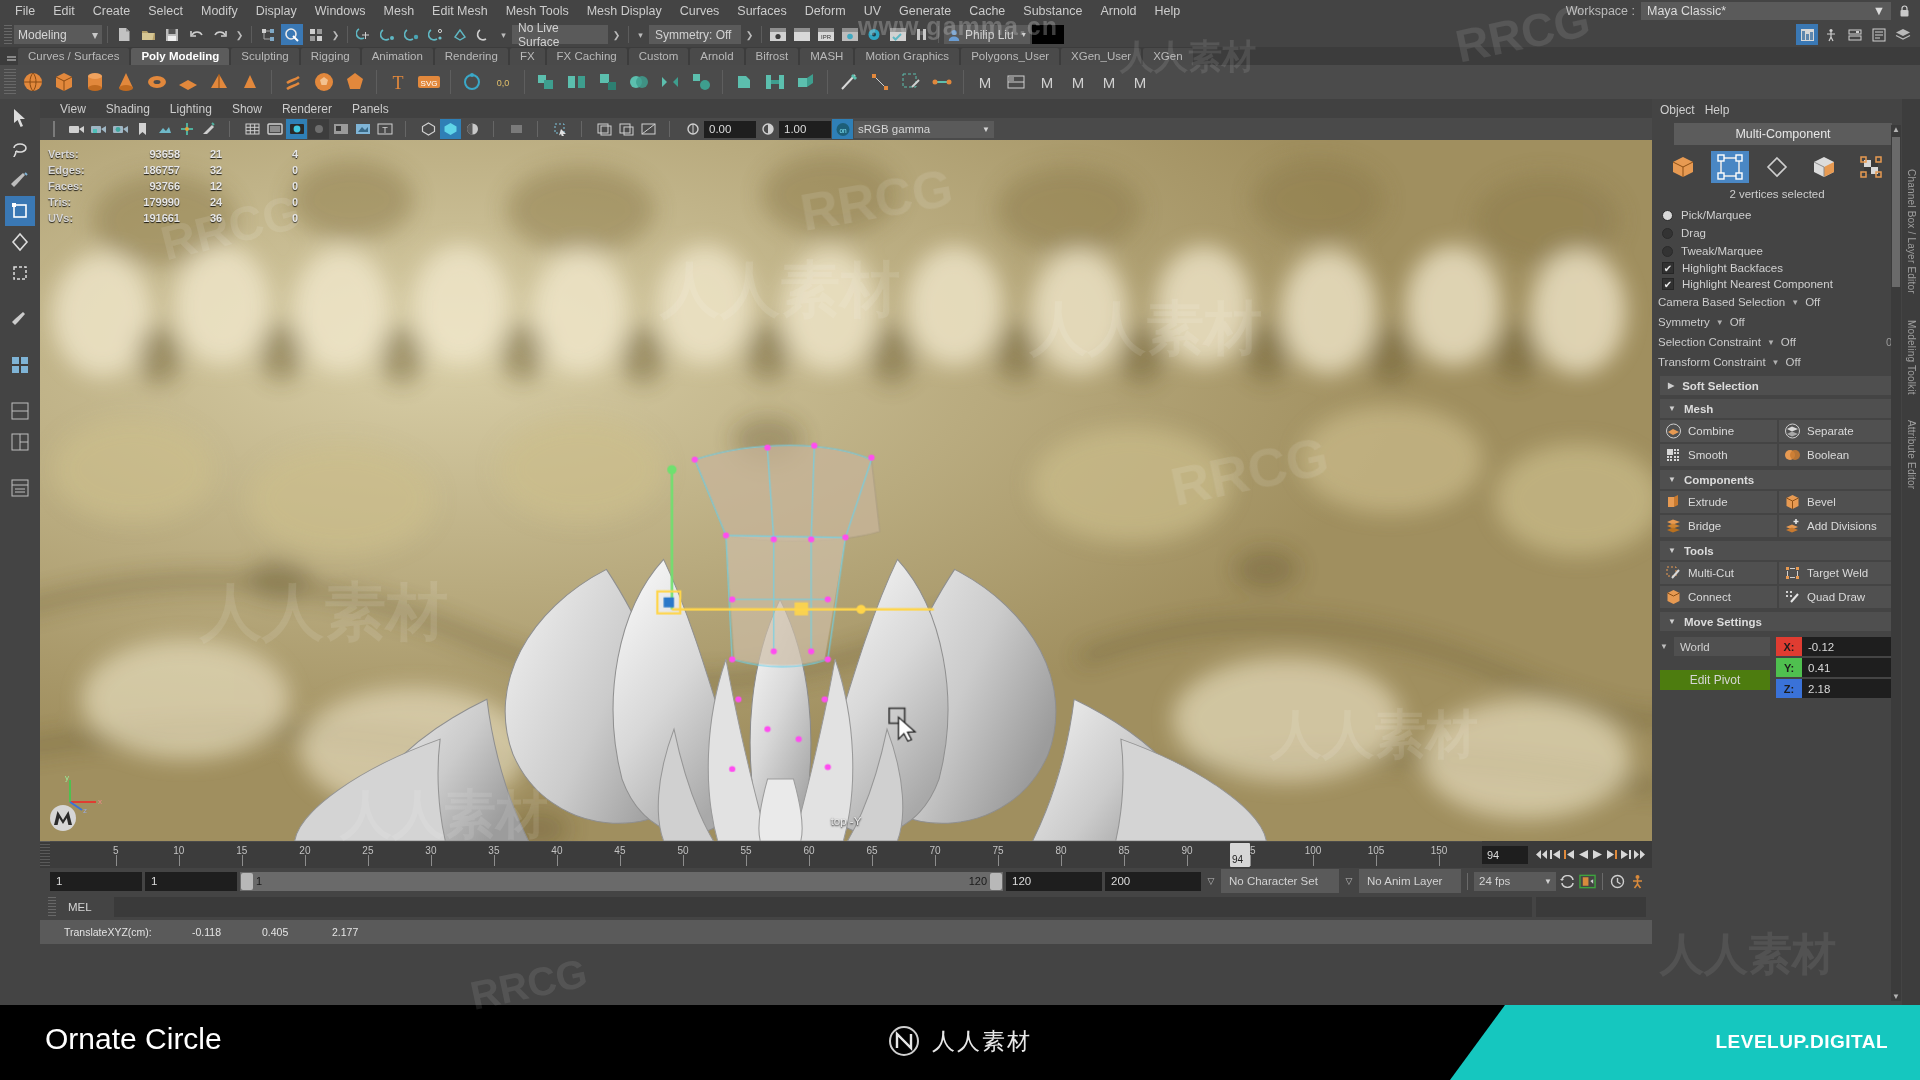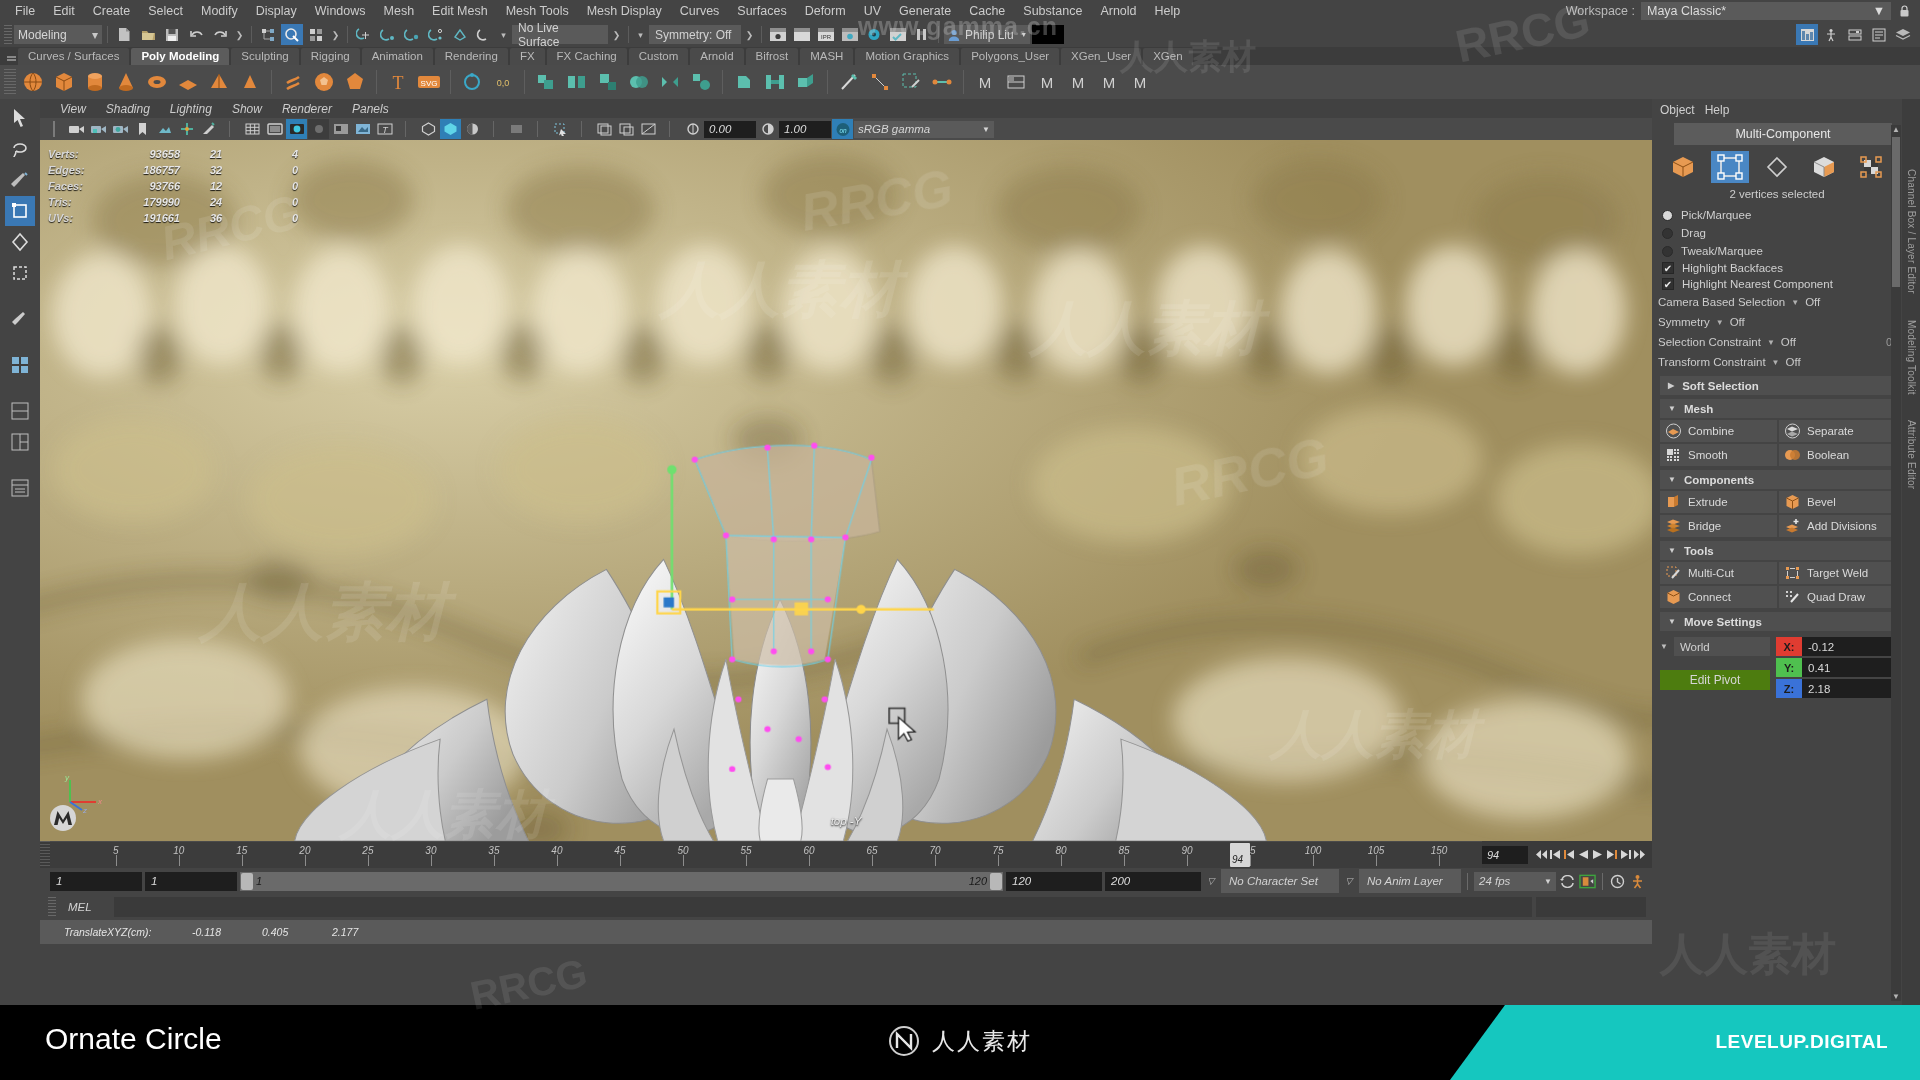--- a/index.html
+++ b/index.html
@@ -58,21 +58,21 @@
   .vsep{ width:1px; height:24px; background:#5e5e5e; margin:0 4px; }
 
   
   .main{ position:absolute; left:0; top:99px; right:0; bottom:0; display:flex; }
   .toolbox{ width:40px; background:#444444; padding-top:4px; display:flex; flex-direction:column;
             align-items:center; gap:1px; }
   .tool{ width:30px; height:30px; display:flex; align-items:center; justify-content:center; }
   .tool.sel{ background:#3a78b4; }
   .toolspacer{ height:14px; }
 
-  .centercol{ flex:1; display:flex; flex-direction:column; min-width:0;font-style:italic; }
+  .centercol{ flex:1; display:flex; flex-direction:column; min-width:0; }
 
   
   .vpwrap{ position:relative; background:#2b2b2b; height:742px; }
   .vpmenu{ height:19px; background:#414141; display:flex; align-items:center; padding-left:10px; gap:0; }
   .vpmenu .vm{ padding:0 10px; font-size:12px; color:#cccccc; }
   .vptools{ height:22px; background:#4a4a4a; display:flex; align-items:center; padding-left:4px; gap:1px; }
   .vpi{ width:21px; height:20px; display:flex; align-items:center; justify-content:center; }
   .vpi.on{ background:#2f7fb6; }
   .vpi.dim{ background:#3d3d3d; }
   .numfield{ width:52px; height:17px; background:#1e1e1e; color:#dcdcdc; font-size:11.5px;

